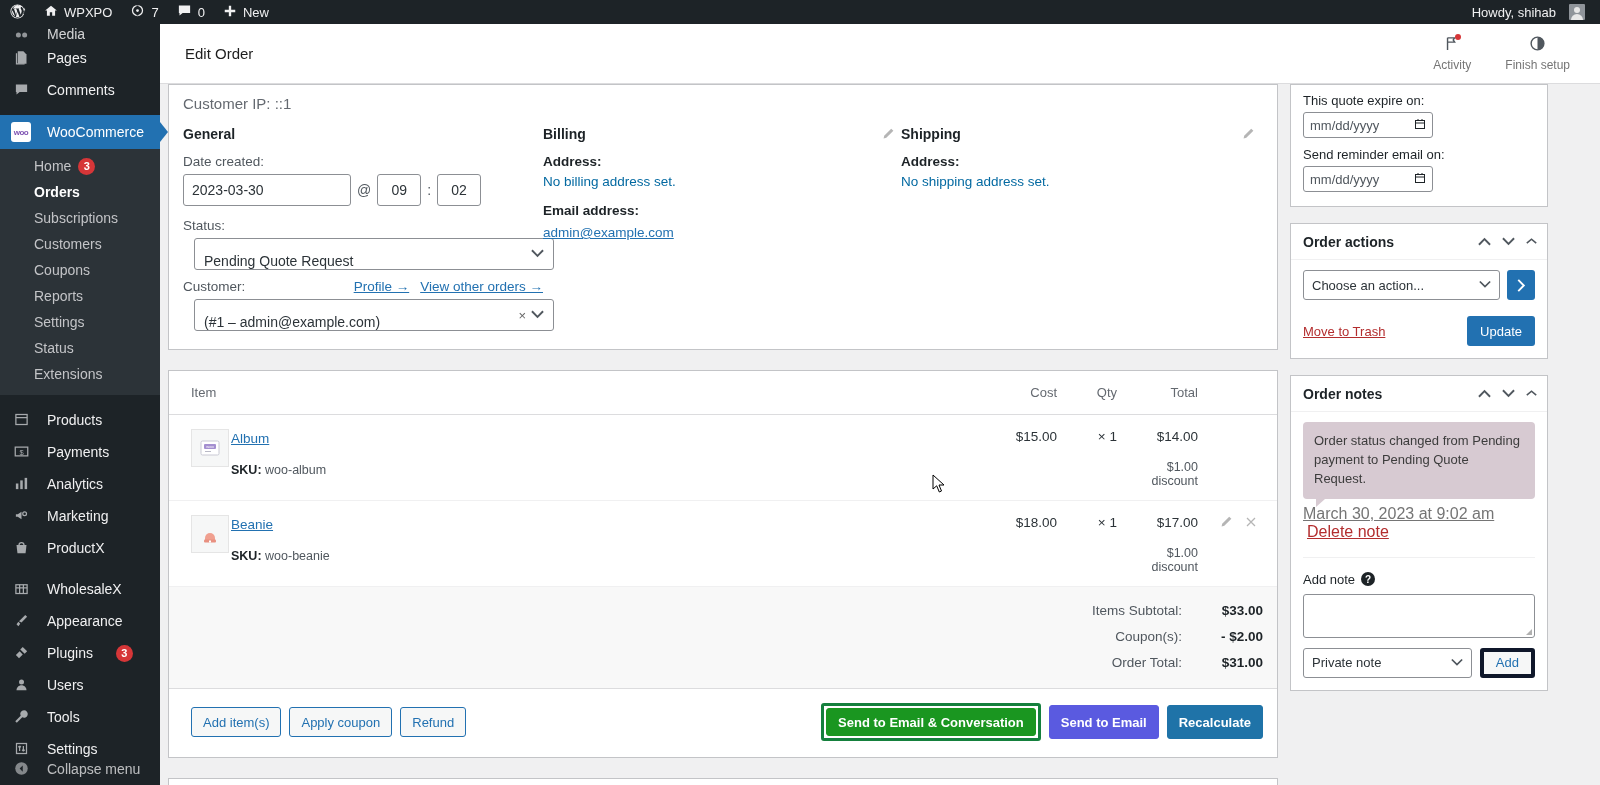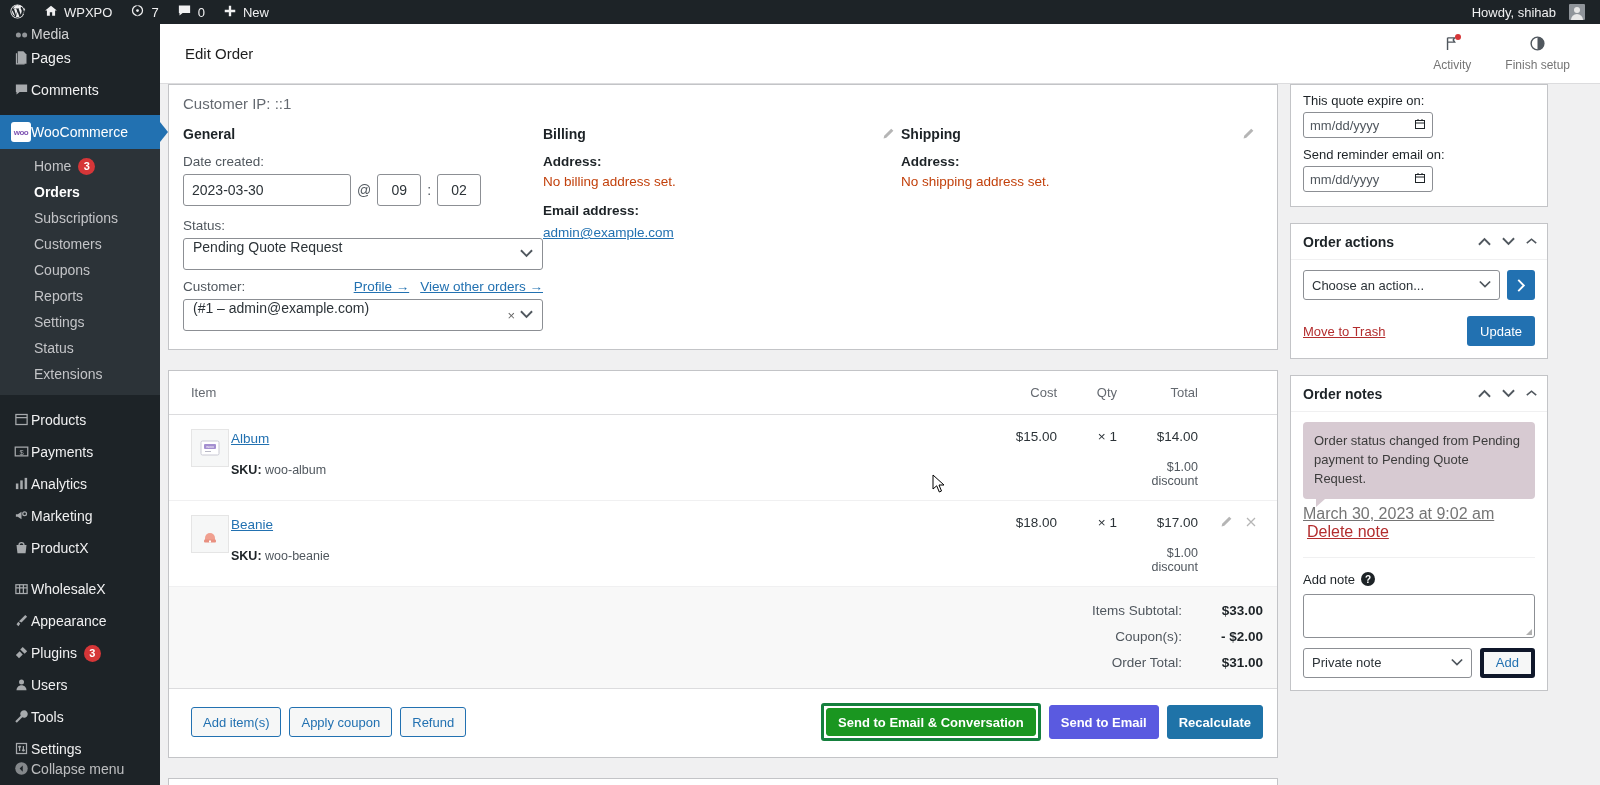--- a/index.html
+++ b/index.html
@@ -39,21 +39,21 @@
     width: 12px; height: 8px; border-radius: 6px 6px 0 0; background: #e7e7e7;
   }
 
   
   .adminmenu {
     position: absolute; top: 24px; left: 0; width: 160px; height: 761px;
     background: #1d2327; color: #f0f0f1; font-size: 14px;
     z-index: 50;
   }
   .menu-row {
-    display: flex; align-items: center; gap: 0;
+    display: flex; align-items: center; gap: 16px;
     height: 32px; padding: 0 0 0 11px; color: #f0f0f1; position: relative;
     white-space: nowrap;
   }
   .menu-row .mi { width: 20px; text-align: center; font-size: 15px; color: #a7aaad; line-height: 1; }
   .menu-row .ml { font-size: 14px; }
   .menu-row.top-cut { height: 18px; overflow: hidden; align-items: flex-end; opacity: .85; }
   .menu-sep { height: 9px; }
   .woo-head {
     background: #2271b1; color: #fff; height: 34px; font-weight: 400;
   }
@@ -122,37 +122,37 @@
   .orderdata { padding: 0; }
   .cust-ip { font-size: 15px; color: #646970; padding: 10px 14px 2px 14px; }
   .od-cols { display: flex; padding: 12px 14px 18px 14px; }
   .od-col { position: relative; }
   .od-col.c1 { width: 360px; }
   .od-col.c2 { width: 358px; padding-right: 10px; }
   .od-col.c3 { width: 360px; }
   .od-h { font-size: 14px; font-weight: 700; color: #1d2327; margin-bottom: 12px; }
   .lbl { font-size: 13.5px; color: #50575e; display: block; margin-bottom: 5px; }
   .lbl.b { font-weight: 700; color: #1d2327; }
-  .muted { font-size: 13.5px; color: #c2410c; }
+  .muted { font-size: 13.5px; color: #0369a1; }
   .linkblue { color: #2271b1; text-decoration: underline; font-size: 13.5px; }
   .pencil {
     position: absolute; right: 6px; top: 1px; font-size: 13px; color: #b5b5b5;
     transform: rotate(0deg);
   }
   .inp {
     border: 1px solid #8c8f94; border-radius: 3px; background: #fff;
     height: 32px; font-size: 14px; color: #2c3338; padding: 0 8px;
     font-family: "Liberation Sans", sans-serif;
   }
   .daterow { display: flex; align-items: center; gap: 6px; margin-bottom: 12px; }
   .daterow .at { color: #50575e; font-size: 14px; }
   .sel {
     width: 100%; height: 32px; border: 1px solid #8c8f94; border-radius: 3px;
     background: #fff; font-size: 14px; color: #2c3338; padding: 0 28px 0 9px;
-    display: flex; align-items: flex-start; position: relative;
+    display: flex; align-items: flex-end; position: relative; margin-left: 11px;
   }
   .sel .chev {
     position: absolute; right: 9px; top: 50%; transform: translateY(-50%);
     color: #50575e; font-size: 11px;
   }
   .sel .xmark { position: absolute; right: 27px; top: 50%; transform: translateY(-50%); color: #666; font-size: 13px; }
   .cust-row { display: flex; align-items: baseline; margin-bottom: 5px; }
   .cust-row .lbl { margin-bottom: 0; }
   .cust-links { margin-left: auto; display: flex; gap: 11px; }
 

